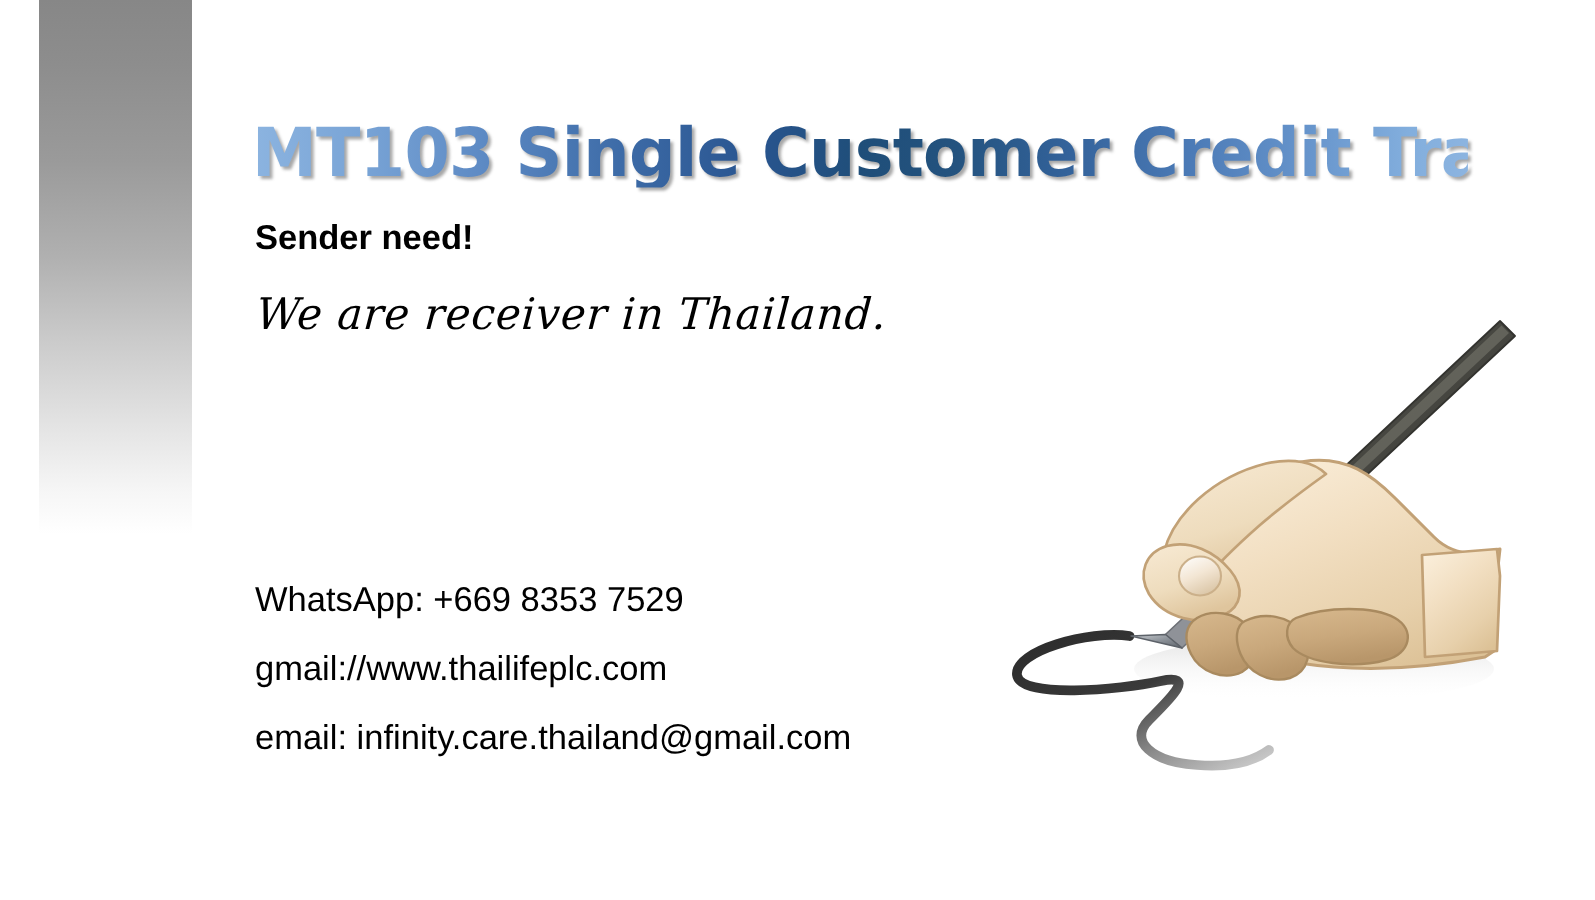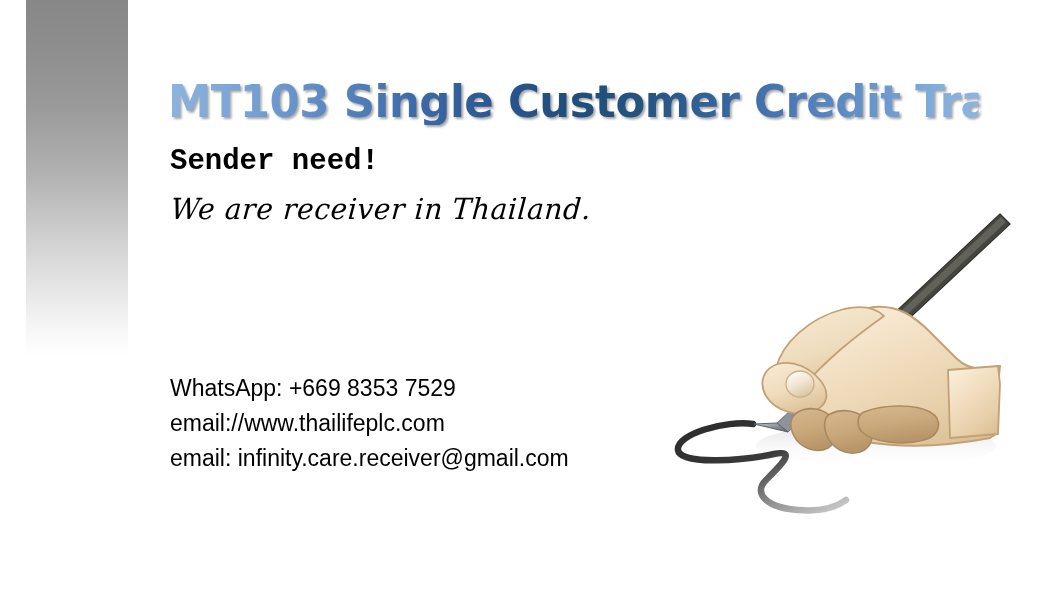--- a/index.html
+++ b/index.html
@@ -66,24 +66,24 @@
     filter: drop-shadow(2px 2px 1px rgba(60,60,60,0.45));
     transform: scaleX(0.965);
     transform-origin: left center;
   }
 
   
   #subheading {
     position: absolute;
     left: 170px;
     top: 145px;
-    font-size: 29px;
+    font-size: 23px;
     font-weight: bold;
     color: #000000;
-    font-family: Liberation Mono, monospace;
+    font-family: Liberation Sans, sans-serif;
     white-space: nowrap;
   }
 
   
   #script-line {
     position: absolute;
     left: 171px;
     top: 192px;
     font-size: 29px;
     font-style: italic;
@@ -102,20 +102,21 @@
     left: 170px;
     top: 371px;
     width: 520px;
   }
   .contact-line {
     font-size: 23px;
     line-height: 35px;
     color: #000000;
     font-family: "Liberation Sans", sans-serif;
     white-space: nowrap;
+    margin-top: 11px;
   }
 
   
   #hand-illustration {
     position: absolute;
     left: 648px;
     top: 198px;
     width: 382px;
     height: 334px;
   }
@@ -129,22 +130,22 @@
   <div id="sidebar-bar"></div>
 
   <div id="title">MT103 Single Customer Credit Transfer</div>
 
   <div id="subheading">Sender need!</div>
 
   <div id="script-line">We are receiver in Thailand.</div>
 
   <div id="contact-block">
     <div class="contact-line">WhatsApp: +669 8353 7529</div>
-    <div class="contact-line">email://www.thailifeplc.com</div>
-    <div class="contact-line">email: infinity.care.receiver@gmail.com</div>
+    <div class="contact-line">gmail://www.thailifeplc.com</div>
+    <div class="contact-line">email: infinity.care.thailand@gmail.com</div>
   </div>
 
   <div id="hand-illustration">
     <svg width="382" height="334" viewBox="0 0 382 334" xmlns="http://www.w3.org/2000/svg">
       <defs>
         <linearGradient id="gPen" x1="0" y1="0" x2="1" y2="1">
           <stop offset="0%" stop-color="#6d6d64"></stop>
           <stop offset="35%" stop-color="#4c4c46"></stop>
           <stop offset="70%" stop-color="#3e3e39"></stop>
           <stop offset="100%" stop-color="#575750"></stop>

